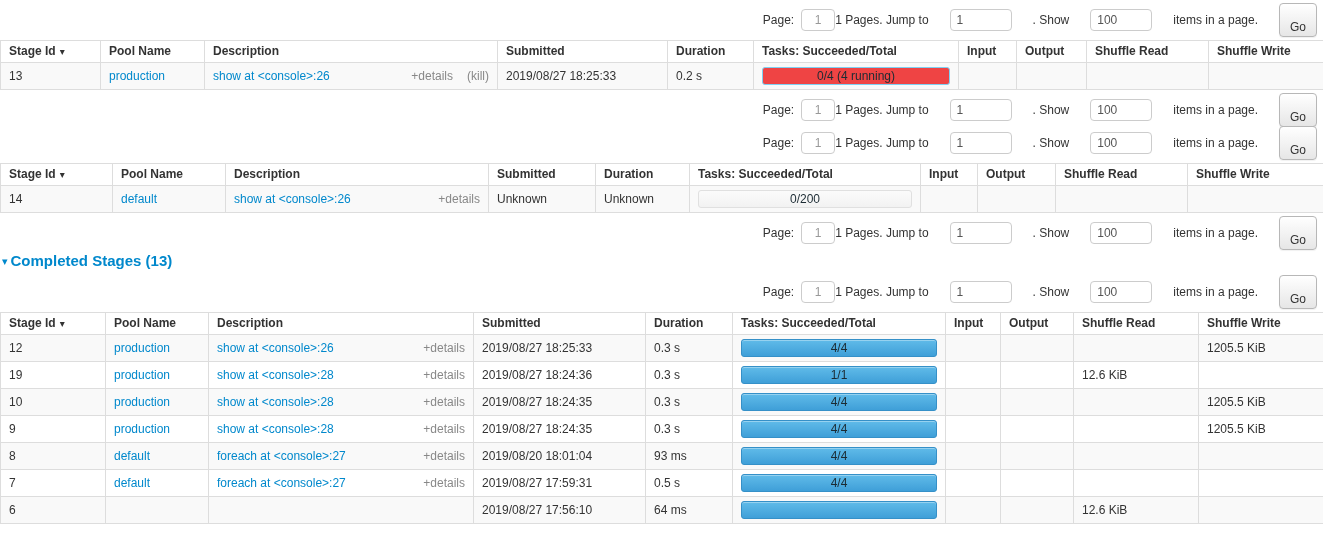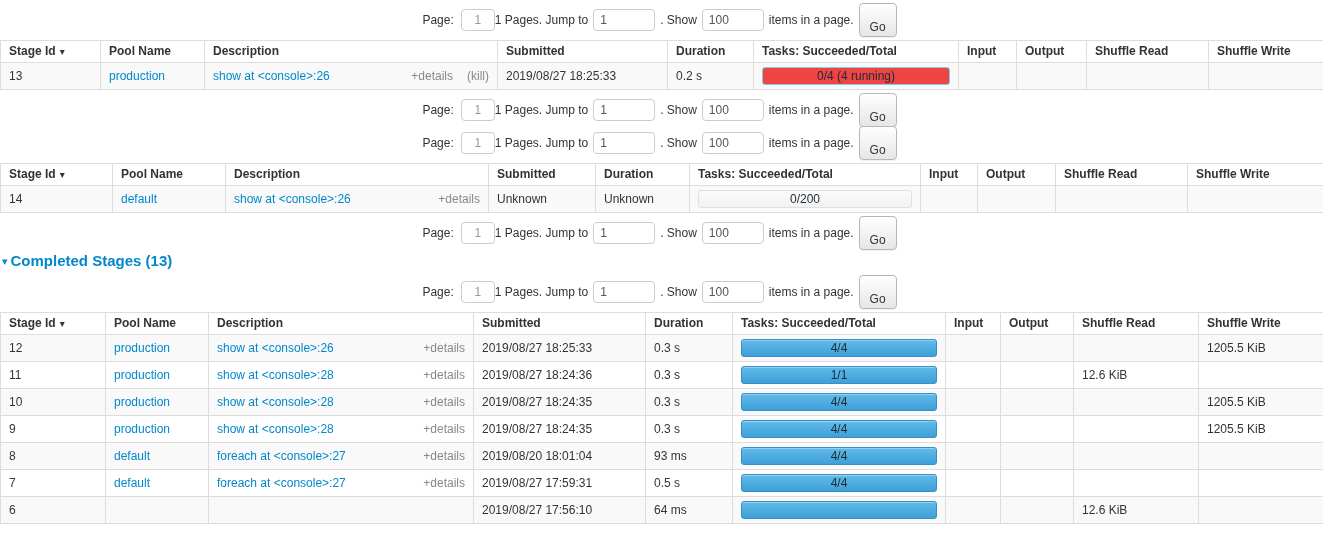--- a/index.html
+++ b/index.html
@@ -15,27 +15,27 @@
   .section-title {
     font-size: 15px;
     font-weight: bold;
     margin: 3px 2px 10px 2px;
     line-height: 16px;
   }
   .section-title a { color: #0088cc; text-decoration: none; cursor: pointer; }
   .collapse-arrow { color: #0088cc; font-size: 11px; margin-right: 3px; vertical-align: 1px; }
   .pager-row {
     display: flex;
-    justify-content: center;
+    justify-content: flex-end;
     align-items: center;
     margin: 7px 2px 7px 2px;
     height: 26px;
   }
   .pager-left { display: flex; align-items: center; gap: 7px; }
-  .pager-right { display: flex; align-items: center; gap: 5px; margin-right: 4px; }
+  .pager-right { display: flex; align-items: center; gap: 21px; margin-right: 4px; }
   .page-input {
     width: 34px; height: 22px;
     border: 1px solid #cccccc; border-radius: 4px;
     text-align: center; color: #999999; font-size: 12px;
     font-family: "Liberation Sans", sans-serif;
   }
   .jump-input, .show-input {
     width: 62px; height: 22px;
     border: 1px solid #cccccc; border-radius: 4px;
     padding: 0 6px; color: #555555; font-size: 12px;
@@ -300,21 +300,21 @@
             <td>0.3 s</td>
             <td class="tasks-cell">
               <div class="bar bar-done"><span>4/4</span></div>
             </td>
             <td></td>
             <td></td>
             <td></td>
             <td>1205.5 KiB</td>
           </tr>
           <tr>
-            <td>11</td>
+            <td>19</td>
             <td><a>production</a></td>
             <td><span class="detail-links"><span class="details-toggle">+details</span></span><a>show at &lt;console&gt;:28</a></td>
             <td>2019/08/27 18:24:36</td>
             <td>0.3 s</td>
             <td class="tasks-cell">
               <div class="bar bar-done"><span>1/1</span></div>
             </td>
             <td></td>
             <td></td>
             <td>12.6 KiB</td>

